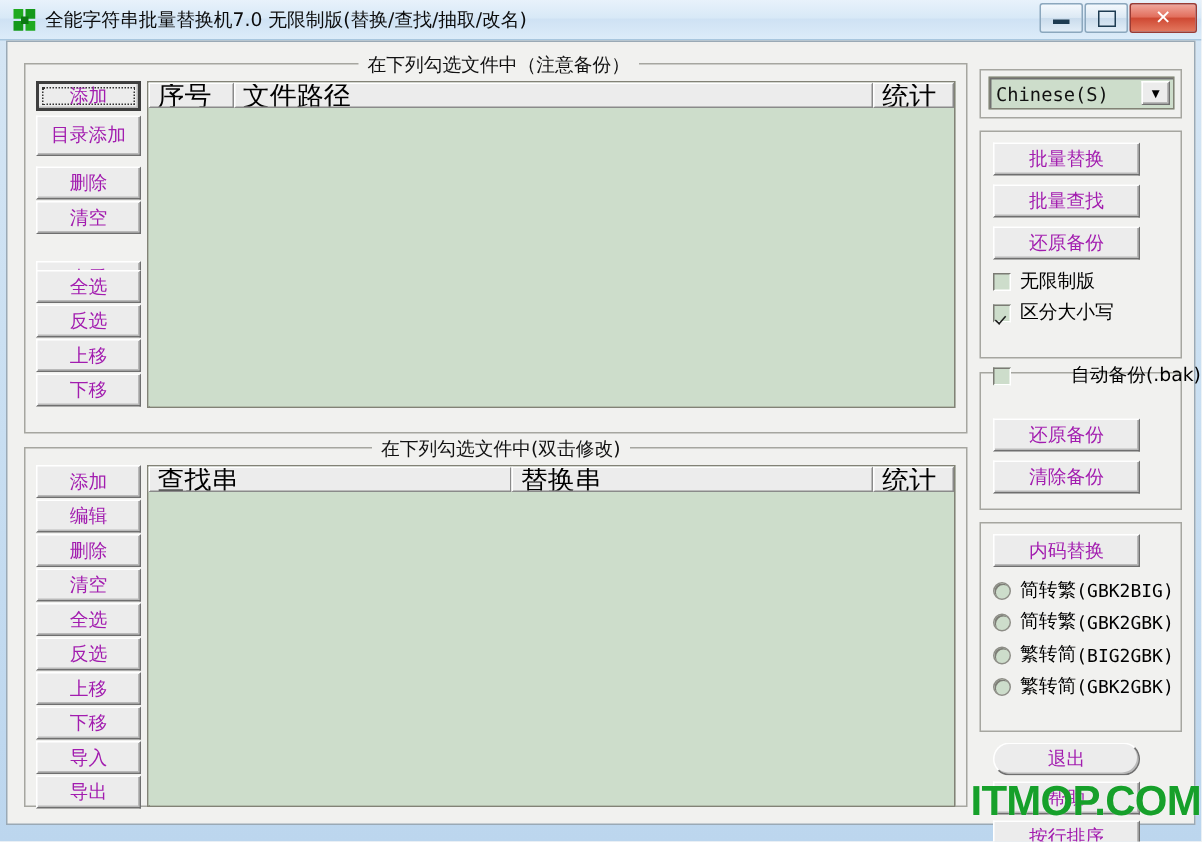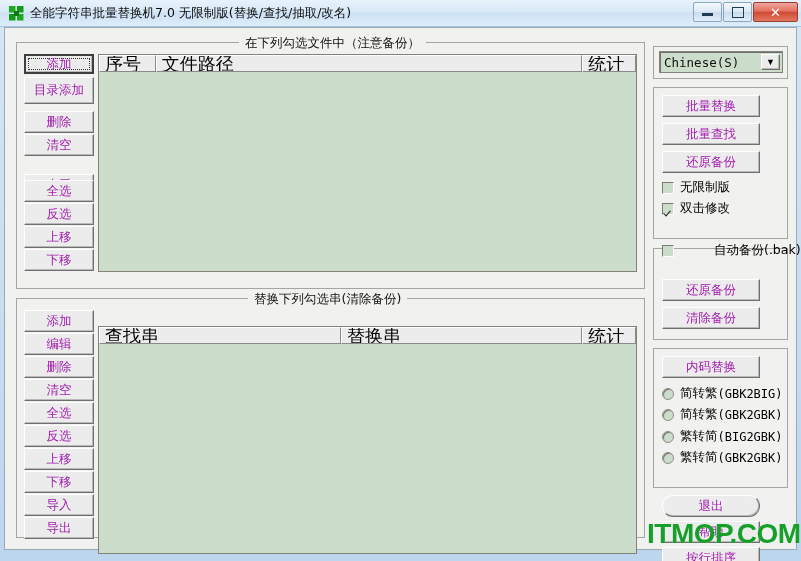--- a/index.html
+++ b/index.html
@@ -254,35 +254,35 @@
         <div class="listview" style="left:91px;top:24px;width:539px;height:218px;">
           <div class="lv-header">
             <div class="lv-col" style="width:57px;">序号</div>
             <div class="lv-col" style="width:428px;">文件路径</div>
             <div class="lv-col" style="width:54px;">统计</div>
           </div>
           <div class="lv-body"></div>
         </div>
 
         <div class="gbox" style="left:9px;top:268px;width:629px;height:240px;">
-          <div class="gb-title" style="left:231px;">替换下列勾选串(清除备份)</div>
+          <div class="gb-title" style="left:231px;">在下列勾选文件中(双击修改)</div>
         </div>
 
         <div class="btn" style="left:17px;top:280px;width:70px;height:22px;">添加</div>
         <div class="btn" style="left:17px;top:303px;width:70px;height:22px;">编辑</div>
         <div class="btn" style="left:17px;top:326px;width:70px;height:22px;">删除</div>
         <div class="btn" style="left:17px;top:349px;width:70px;height:22px;">清空</div>
         <div class="btn" style="left:17px;top:372px;width:70px;height:22px;">全选</div>
         <div class="btn" style="left:17px;top:395px;width:70px;height:22px;">反选</div>
         <div class="btn" style="left:17px;top:418px;width:70px;height:22px;">上移</div>
         <div class="btn" style="left:17px;top:441px;width:70px;height:22px;">下移</div>
         <div class="btn" style="left:17px;top:464px;width:70px;height:22px;">导入</div>
         <div class="btn" style="left:17px;top:487px;width:70px;height:22px;">导出</div>
 
-        <div class="listview" style="left:91px;top:296px;width:539px;height:228px;padding-left:25px;">
+        <div class="listview" style="left:91px;top:280px;width:539px;height:228px;padding-left:25px;">
           <div class="lv-header">
             <div class="lv-col" style="width:243px;">查找串</div>
             <div class="lv-col" style="width:242px;">替换串</div>
             <div class="lv-col" style="width:54px;">统计</div>
           </div>
           <div class="lv-body"></div>
         </div>
 
         <div class="gbox" style="left:646px;top:16px;width:135px;height:33px;"></div>
         <div class="combo" style="left:652px;top:21px;width:124px;height:22px;">
@@ -294,21 +294,21 @@
         <div class="btn" style="left:655px;top:65px;width:98px;height:22px;">批量替换</div>
         <div class="btn" style="left:655px;top:93px;width:98px;height:22px;">批量查找</div>
         <div class="btn" style="left:655px;top:121px;width:98px;height:22px;">还原备份</div>
 
         <div class="chk-row" style="left:655px;top:149px;">
           <span class="chk-box"></span>
           <span>无限制版</span>
         </div>
         <div class="chk-row" style="left:655px;top:170px;">
           <span class="chk-box checked"></span>
-          <span>双击修改</span>
+          <span>区分大小写</span>
         </div>
 
         <div class="gbox" style="left:646px;top:218px;width:135px;height:92px;"></div>
         <div class="chk-row" style="left:655px;top:212px;gap:34px;">
           <span class="chk-box"></span>
           <span>自动备份(.bak)</span>
         </div>
         <div class="btn" style="left:655px;top:249px;width:98px;height:22px;">还原备份</div>
         <div class="btn" style="left:655px;top:277px;width:98px;height:22px;">清除备份</div>
 

